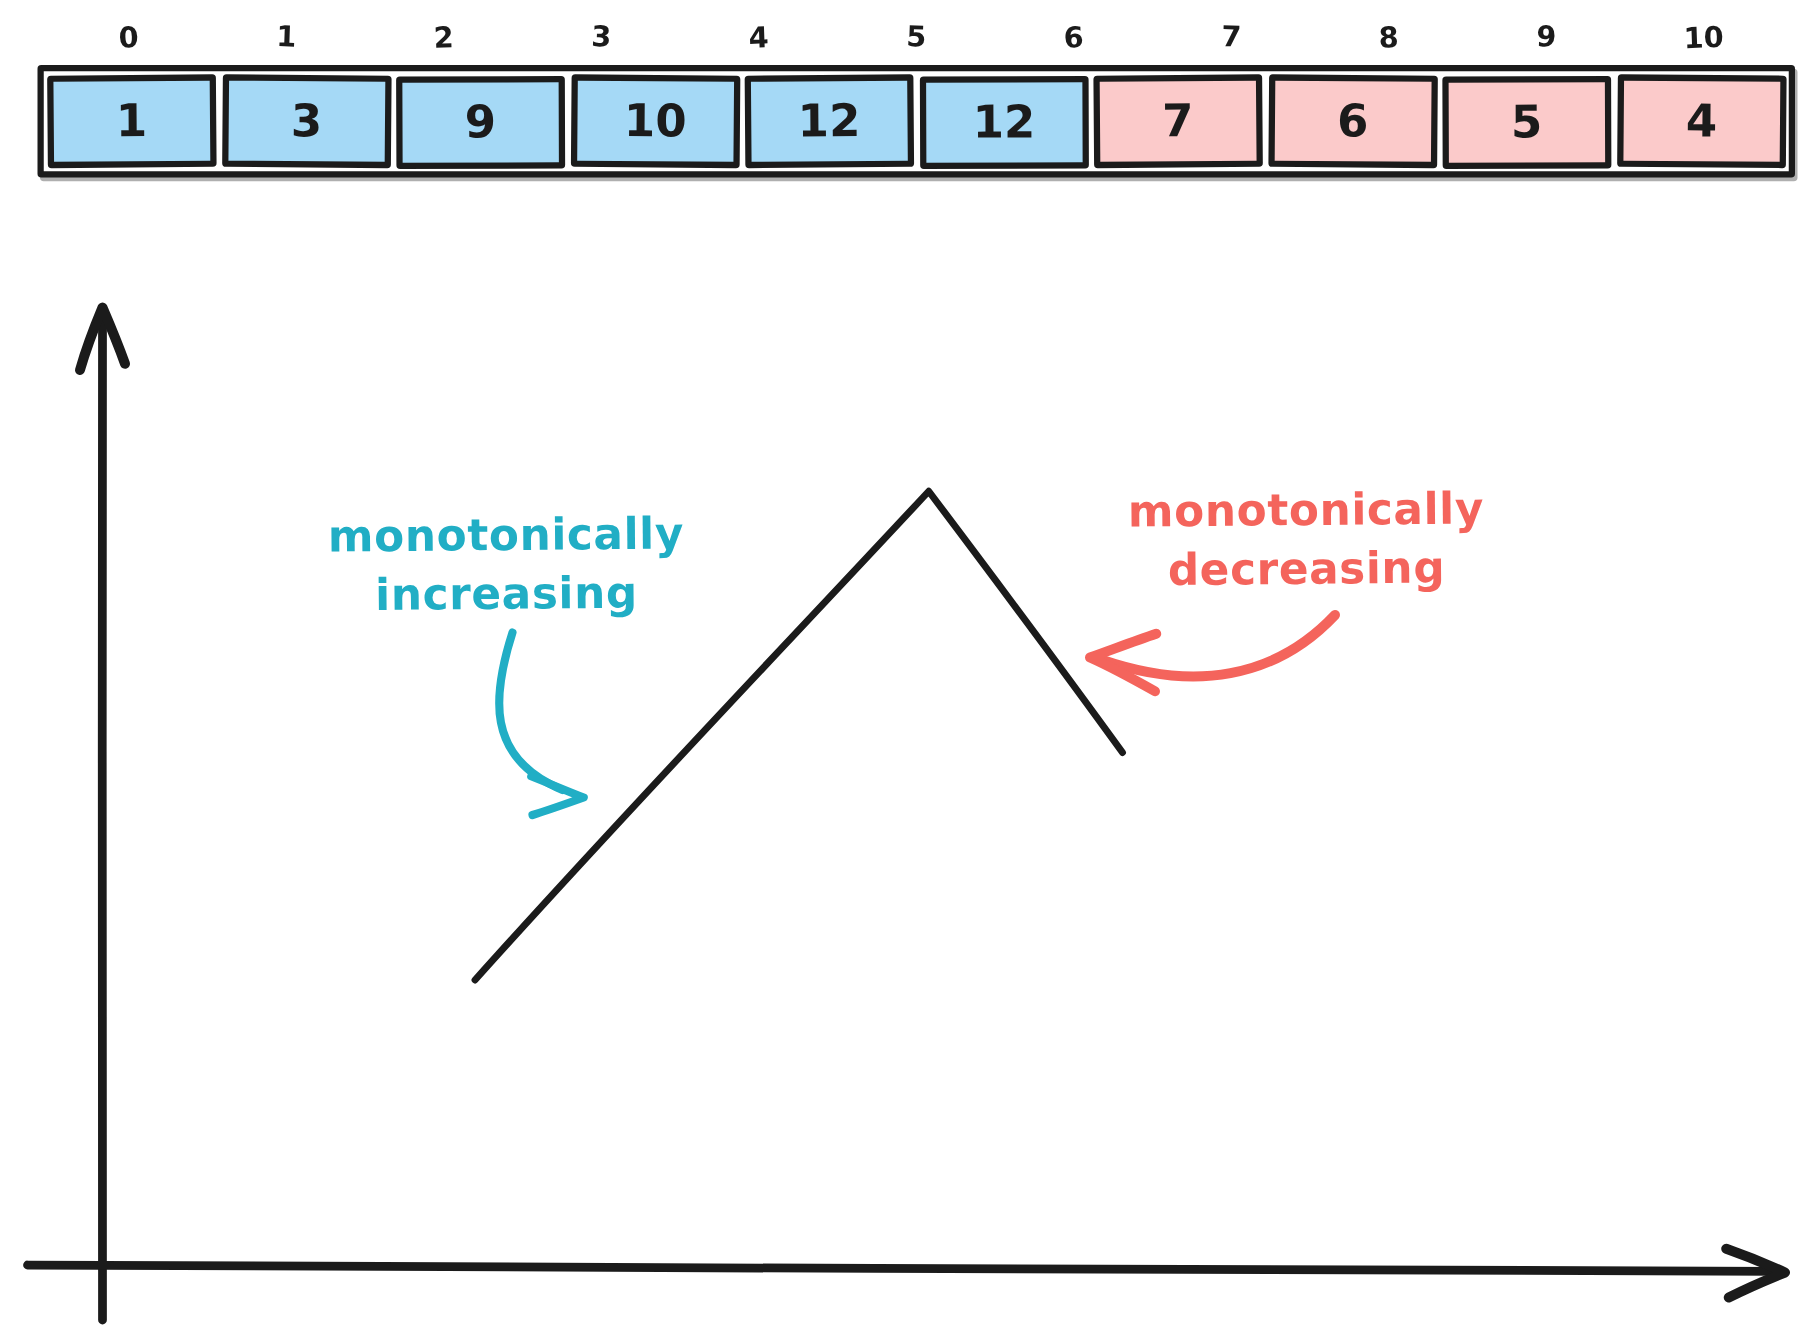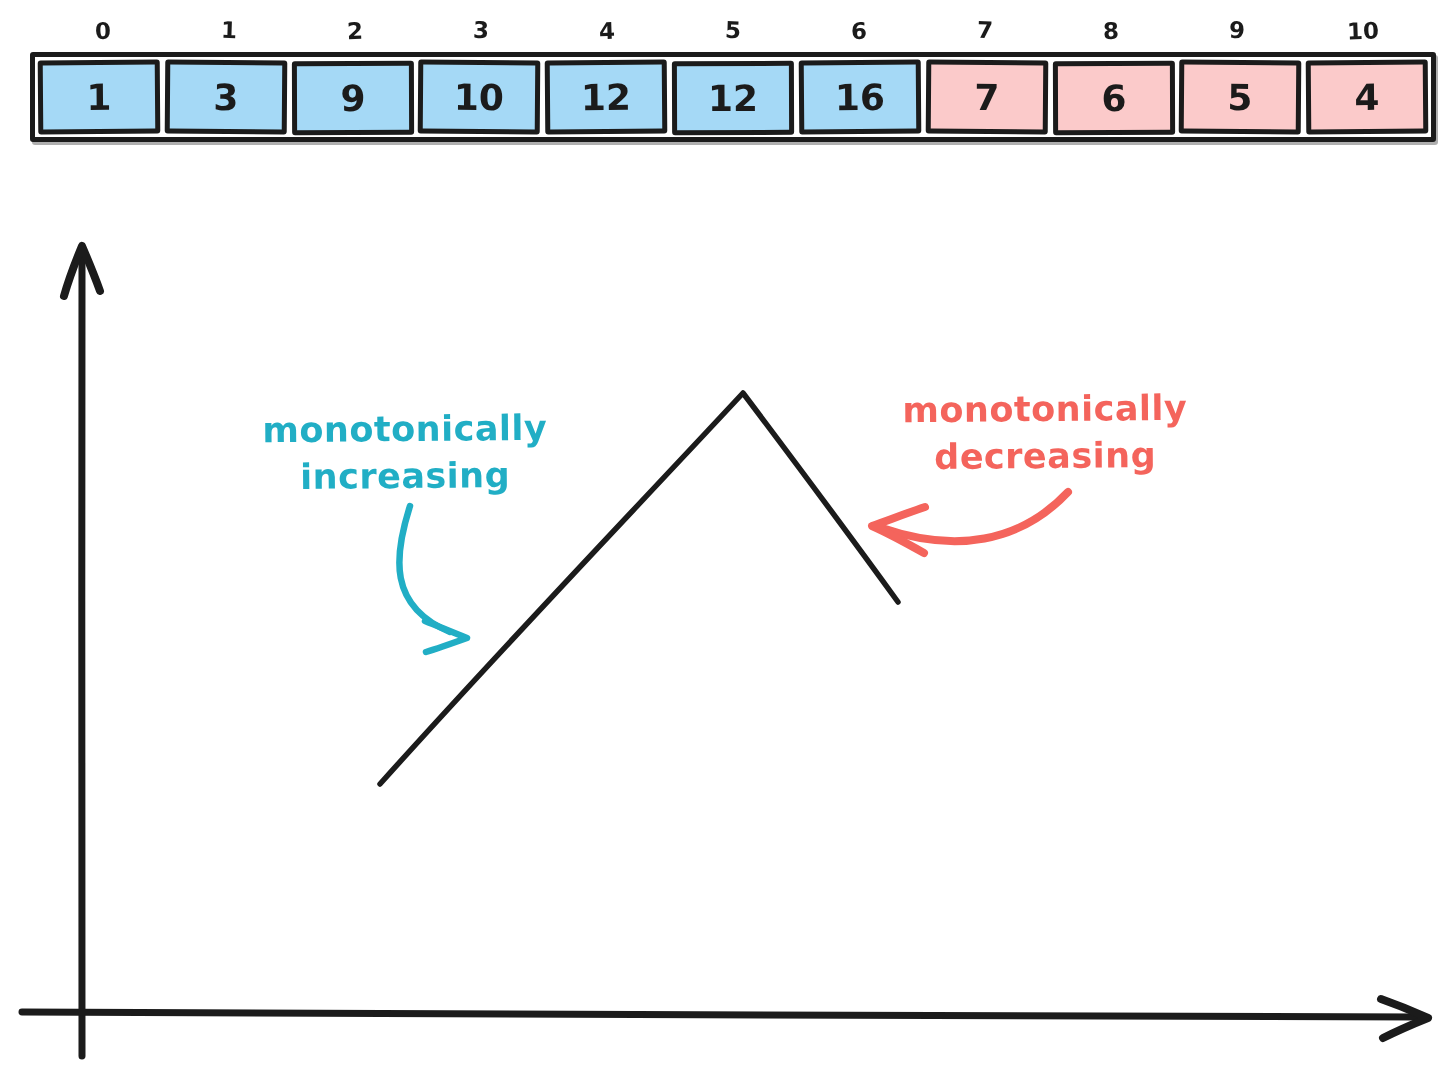--- a/index.html
+++ b/index.html
@@ -114,21 +114,20 @@
       <div class="idx">10</div>
     </div>
     <div class="cells-outline">
       <div class="cells-row">
         <div class="cell-box inc">1</div>
         <div class="cell-box inc">3</div>
         <div class="cell-box inc">9</div>
         <div class="cell-box inc">10</div>
         <div class="cell-box inc">12</div>
         <div class="cell-box inc">12</div>
-        <div class="cell-box inc">16</div>
         <div class="cell-box dec">7</div>
         <div class="cell-box dec">6</div>
         <div class="cell-box dec">5</div>
         <div class="cell-box dec">4</div>
       </div>
     </div>
   </div>
 
   <svg class="plot" viewBox="0 0 1450 1073">
 

